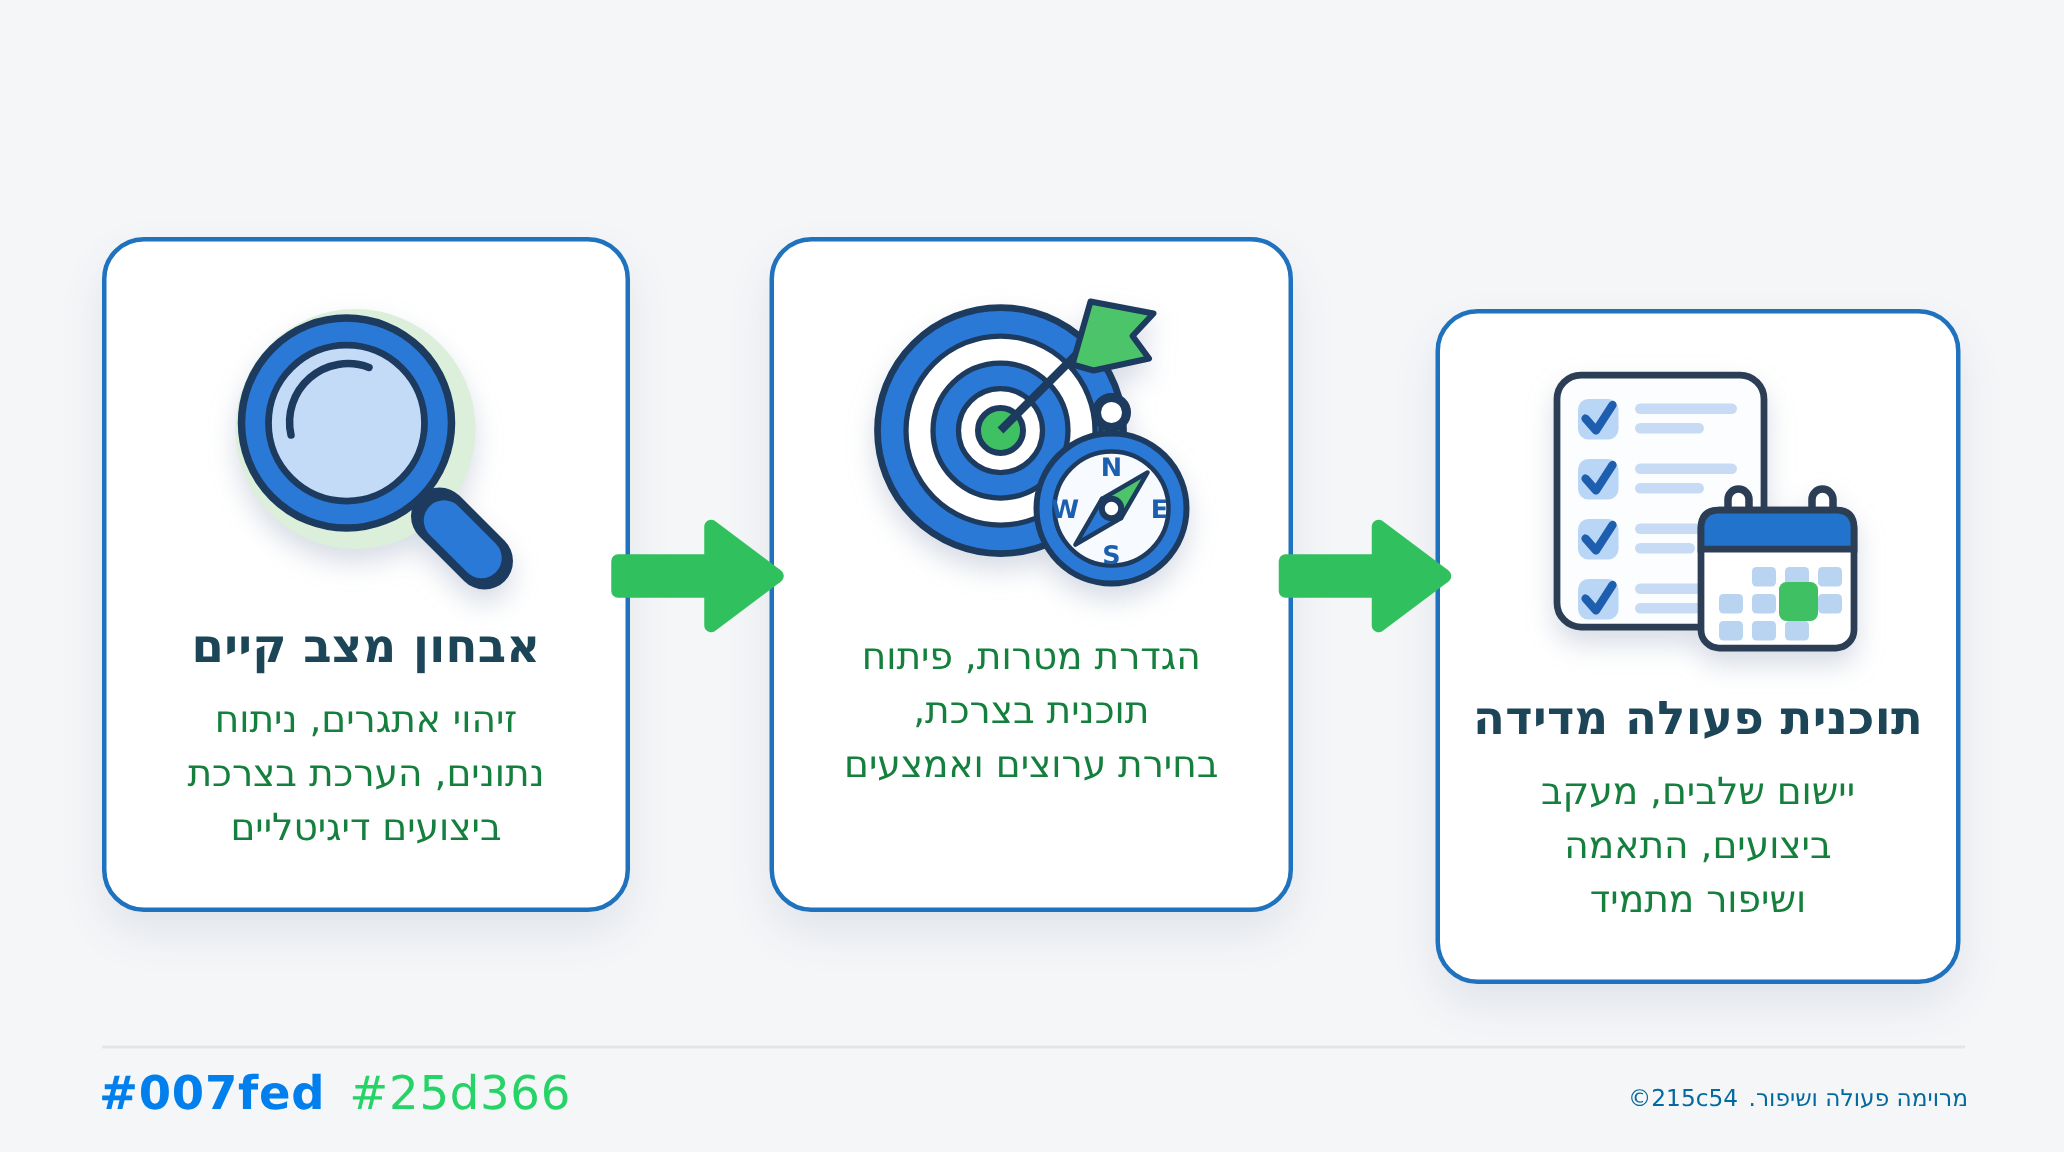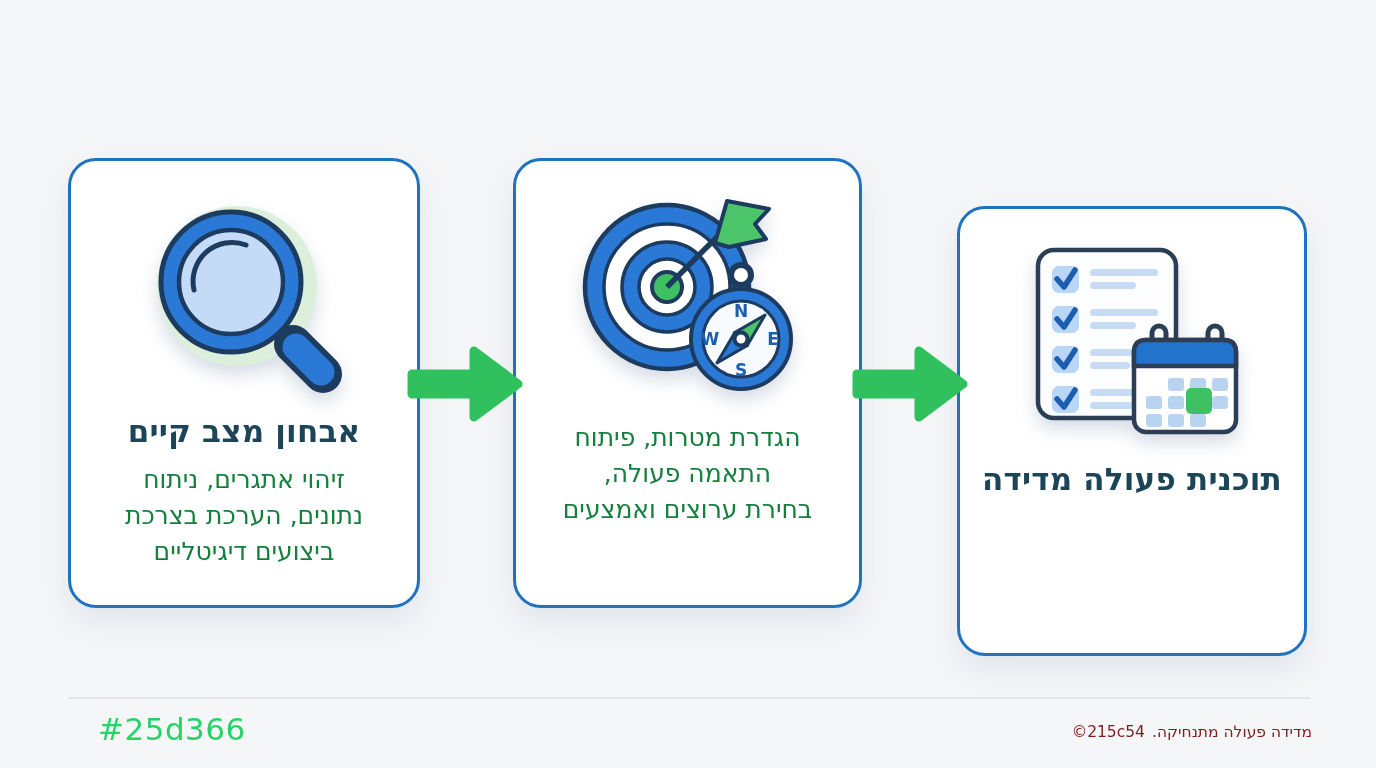--- a/index.html
+++ b/index.html
@@ -39,21 +39,21 @@
   #arrow-1{left:406px;}
   #arrow-2{left:851px;}
 
   
   .divider{position:absolute;left:68px;right:66px;top:697px;height:2px;background:#e3e5e9;}
   .footer-codes{position:absolute;left:66px;top:711px;display:flex;gap:16px;align-items:baseline;}
   .code-blue{font-size:31px;font-weight:800;letter-spacing:0.5px;}
   .code-green{font-size:31px;font-weight:500;letter-spacing:0.5px;}
   .footer-credit{
     position:absolute;right:64px;top:723px;display:flex;gap:7px;align-items:baseline;
-    font-size:15.5px;color:#7f1d1d;
+    font-size:15.5px;color:#0369a1;
   }
   .credit-text{direction:rtl;unicode-bidi:isolate;}
 </style>
 </head>
 <body>
 
 <div class="canvas">
 
   <div class="card" id="card-1" dir="rtl">
     <div class="icon-wrap">
@@ -95,21 +95,21 @@
         <text x="141" y="158" text-anchor="middle" font-size="17" font-weight="bold" fill="#1c5fae" font-family="DejaVu Sans, sans-serif">W</text>
         <text x="204" y="158" text-anchor="middle" font-size="17" font-weight="bold" fill="#1c5fae" font-family="DejaVu Sans, sans-serif">E</text>
         <g transform="rotate(45 172 152)">
           <polygon points="172,118 163,152 181,152" fill="#4cc46a" stroke="#1d3a5f" stroke-width="3" stroke-linejoin="round"></polygon>
           <polygon points="172,186 163,152 181,152" fill="#2b79d6" stroke="#1d3a5f" stroke-width="3" stroke-linejoin="round"></polygon>
           <circle cx="172" cy="152" r="6.5" fill="#ffffff" stroke="#1d3a5f" stroke-width="4"></circle>
         </g>
       </svg>
     </div>
     <div class="card-body">הגדרת מטרות, פיתוח
-התאמה פעולה,
+תוכנית בצרכת,
 בחירת ערוצים ואמצעים</div>
   </div>
 
   <div class="card" id="card-3" dir="rtl">
     <div class="icon-wrap">
       <svg width="232" height="198" viewBox="0 0 232 198">
 
         <rect x="22" y="8" width="138" height="168" rx="16" fill="#fbfdff" stroke="#2c3e55" stroke-width="4.5"></rect>
         <g>
           <g>
@@ -152,37 +152,41 @@
             <rect x="196" y="154" width="16" height="13" rx="3"></rect>
             <rect x="130" y="172" width="16" height="13" rx="3"></rect>
             <rect x="152" y="172" width="16" height="13" rx="3"></rect>
             <rect x="174" y="172" width="16" height="13" rx="3"></rect>
           </g>
           <rect x="170" y="146" width="26" height="26" rx="5" fill="#3fc163"></rect>
         </g>
       </svg>
     </div>
     <div class="card-title">תוכנית פעולה מדידה</div>
+    <div class="card-body">יישום שלבים, מעקב
+ביצועים, התאמה
+ושיפור מתמיד</div>
   </div>
 
   <div class="flow-arrow" id="arrow-1">
     <svg width="118" height="86" viewBox="0 0 118 86">
       <path d="M6,33 H68 V10 L112,43 L68,76 V53 H6 Z" fill="#31c05e" stroke="#31c05e" stroke-width="9" stroke-linejoin="round"></path>
     </svg>
   </div>
   <div class="flow-arrow" id="arrow-2">
     <svg width="118" height="86" viewBox="0 0 118 86">
       <path d="M6,33 H68 V10 L112,43 L68,76 V53 H6 Z" fill="#31c05e" stroke="#31c05e" stroke-width="9" stroke-linejoin="round"></path>
     </svg>
   </div>
 
   <div class="divider"></div>
 
   <div class="footer-codes">
-    <span class="code-green" style="color: rgb(37, 211, 102); margin-left: 32px;">#25d366</span>
+    <span class="code-blue" style="color: rgb(0, 127, 237);">#007fed</span>
+    <span class="code-green" style="color: rgb(37, 211, 102);">#25d366</span>
   </div>
 
   <div class="footer-credit">
     <span class="credit-code">©215c54</span>
-    <span class="credit-text">מדידה פעולה מתנחיקה.</span>
+    <span class="credit-text">מרוימה פעולה ושיפור.</span>
   </div>
 
 </div>
 
 </body></html>

